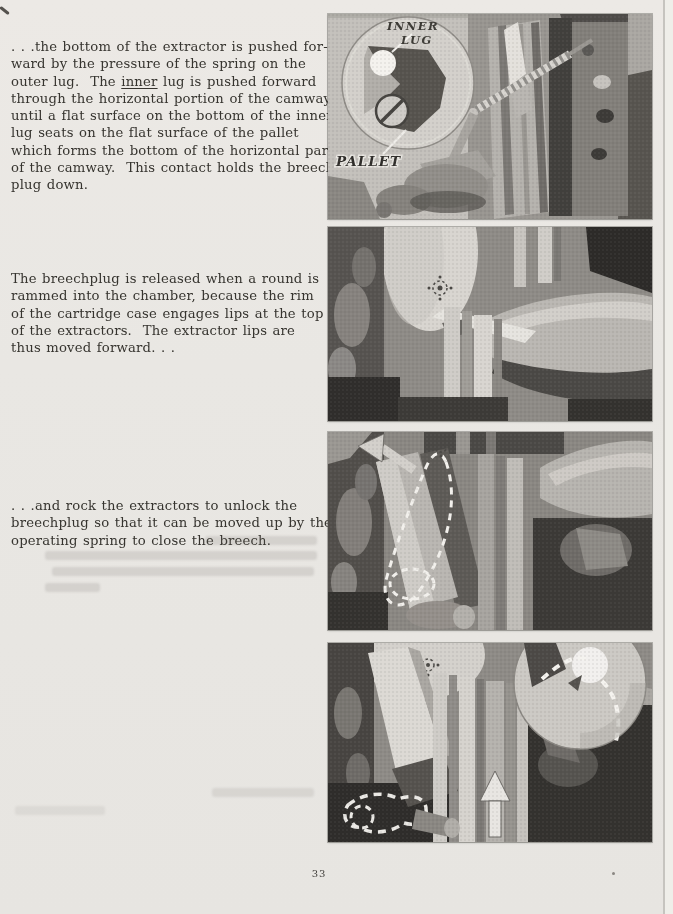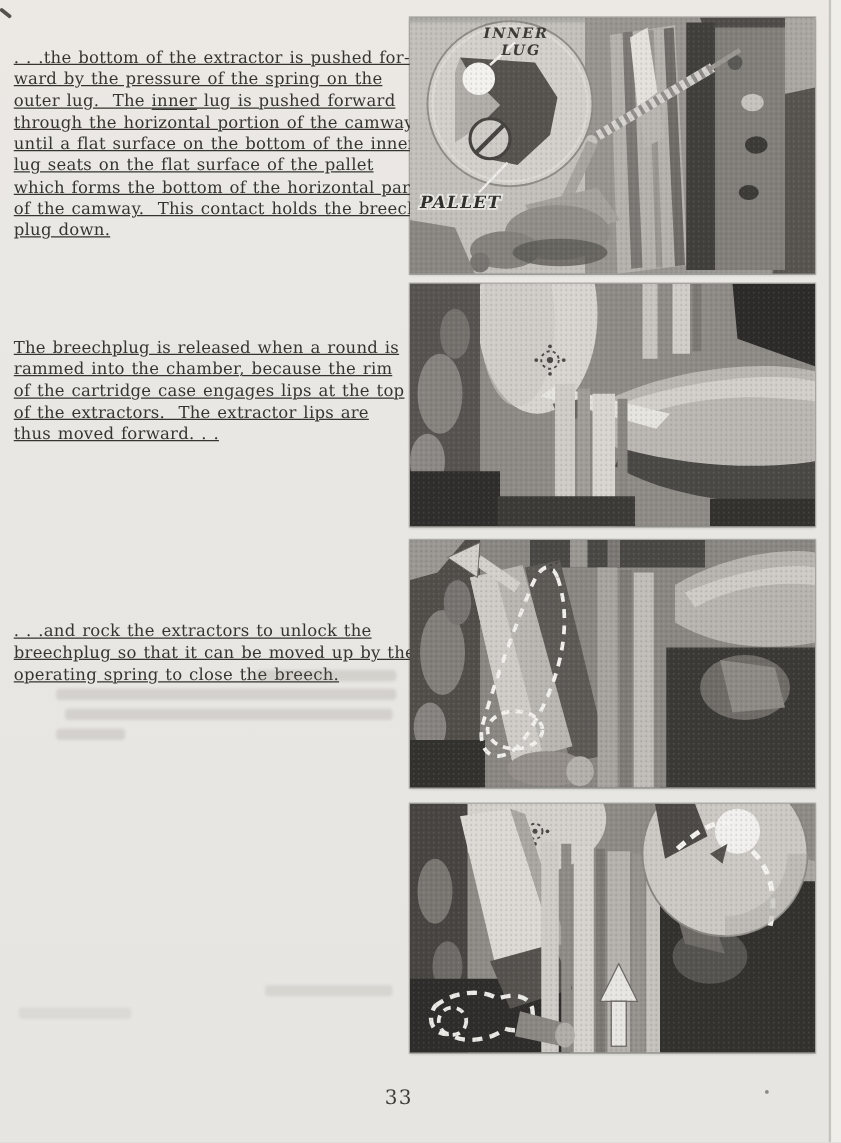--- a/index.html
+++ b/index.html
@@ -6,31 +6,31 @@
   .page {
     position:relative; width:673px; height:914px; margin:0 auto;
     background:#eae8e4;
     background-image: linear-gradient(180deg, #ece9e5 0%, #e9e7e3 40%, #e7e5e1 100%);
     overflow:hidden;
     font-family:"DejaVu Serif", "Liberation Serif", serif;
   }
   .para {
     position:absolute; left:11px; width:330px;
     white-space:pre; font-size:13.2px; line-height:17.3px;
-    color:#36342f; letter-spacing:0.2px; word-spacing:1px;text-decoration:underline;
+    color:#36342f; letter-spacing:0.2px; word-spacing:1px;
   }
   .para .u { text-decoration:underline; text-underline-offset:2px; }
   .fig {
     position:absolute; left:328px; width:324px;
     background:#8e8b86; box-shadow:0 0 0 1px rgba(70,68,64,0.35), 0 1px 2px rgba(60,58,54,0.25);
   }
   .fig svg { display:block; }
   .pagenum {
     position:absolute; left:299px; top:868px; width:40px; text-align:center;
-    font-size:16px; color:#403e3a; letter-spacing:1px;
+    font-size:10px; color:#403e3a; letter-spacing:1px;
   }
   .ghost {
     position:absolute; height:9px; border-radius:3px;
     background:rgba(110,107,100,0.17); filter:blur(1.3px);
   }
   .corner-mark {
     position:absolute; left:-1px; top:9px; width:11px; height:3px;
     background:#55524e; transform:rotate(38deg); border-radius:2px;
   }
   .edge-line {

